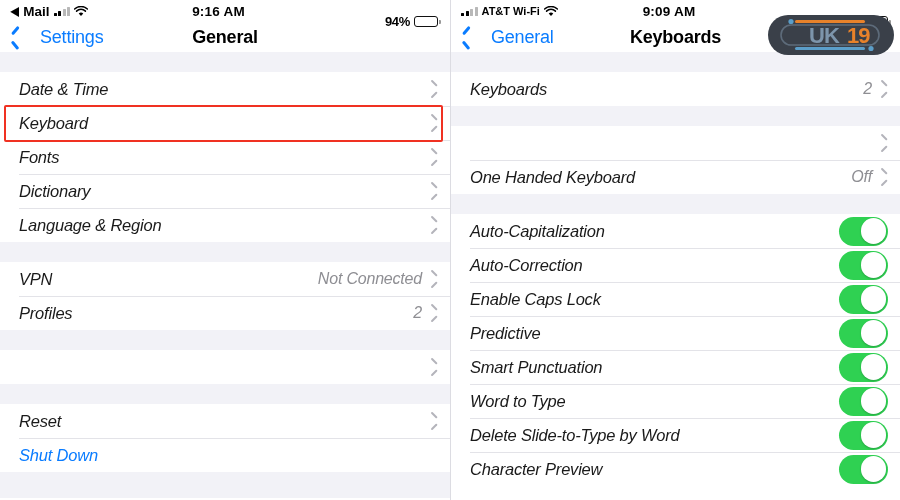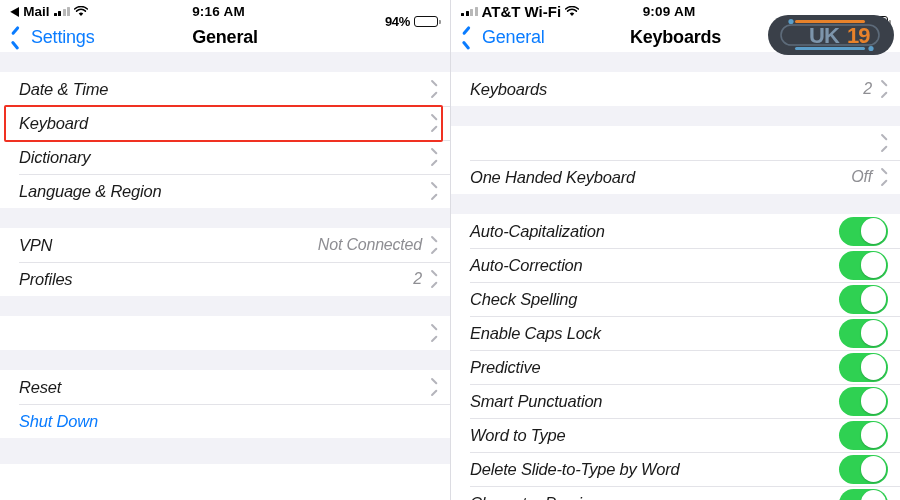--- a/index.html
+++ b/index.html
@@ -46,42 +46,42 @@
   .back-arrow-glyph { font-size: 12px; line-height: 1; transform: scaleX(.9); }
   .bars { display: flex; align-items: flex-end; gap: 1.5px; height: 10px; }
   .bars i { display: block; width: 3px; background: #000; border-radius: .5px; }
   .bars i:nth-child(1) { height: 3.5px; }
   .bars i:nth-child(2) { height: 5.5px; }
   .bars i:nth-child(3) { height: 7.5px; }
   .bars i:nth-child(4) { height: 9.5px; }
   .bars.dim i:nth-child(3), .bars.dim i:nth-child(4) { background: #b8b8b8; }
   .wifi { position: relative; width: 14px; height: 11px; }
   .wifi svg { display: block; }
-  .carrier { font-size: 15px; font-weight: bold; }
+  .carrier { font-size: 11px; font-weight: bold; }
   .pct { font-size: 13px; font-weight: bold; letter-spacing: -.3px; }
   .battery {
     width: 24px; height: 11px; border: 1.4px solid #111; border-radius: 3px;
     position: relative; padding: 1.1px;
   }
   .battery .fill { height: 100%; background: #111; border-radius: 1px; }
   .battery:after {
     content: ""; position: absolute; right: -3.5px; top: 3px;
     width: 2px; height: 4.5px; background: #999; border-radius: 0 1px 1px 0;
   }
 
   
   .navbar {
     height: 30px;
     display: flex; align-items: center;
     position: relative;
     padding: 0 10px;
     background: #fff;
   }
   .nav-back {
-    display: flex; align-items: center; gap: 11px;
+    display: flex; align-items: center; gap: 20px;
     color: #0a7cff; font-size: 18px; letter-spacing: -.2px;
     cursor: pointer;
   }
   .chev-back {
     width: 10px; height: 17px; position: relative; display:block;
   }
   .chev-back:before, .chev-back:after {
     content:""; position:absolute; left:2px; width: 9.5px; height: 2.6px;
     background:#0a7cff; border-radius:2px;
   }
@@ -202,20 +202,24 @@
 
     <div class="list" id="left-list">
         <div class="gap"></div>
         <div class="group">
           <div class="row">
             <span class="label">Date &amp; Time</span>
             <span class="chev"></span>
           </div>
           <div class="row">
             <span class="label">Keyboard</span>
+            <span class="chev"></span>
+          </div>
+          <div class="row">
+            <span class="label">Fonts</span>
             <span class="chev"></span>
           </div>
           <div class="row">
             <span class="label">Dictionary</span>
             <span class="chev"></span>
           </div>
           <div class="row">
             <span class="label">Language &amp; Region</span>
             <span class="chev"></span>
           </div>
@@ -312,26 +316,20 @@
         <div class="gap"></div>
         <div class="group">
           <div class="row">
             <span class="label">Auto-Capitalization</span>
             <span class="toggle on">
               <span class="knob"></span>
             </span>
           </div>
           <div class="row">
             <span class="label">Auto-Correction</span>
-            <span class="toggle on">
-              <span class="knob"></span>
-            </span>
-          </div>
-          <div class="row">
-            <span class="label">Check Spelling</span>
             <span class="toggle on">
               <span class="knob"></span>
             </span>
           </div>
           <div class="row">
             <span class="label">Enable Caps Lock</span>
             <span class="toggle on">
               <span class="knob"></span>
             </span>
           </div>

